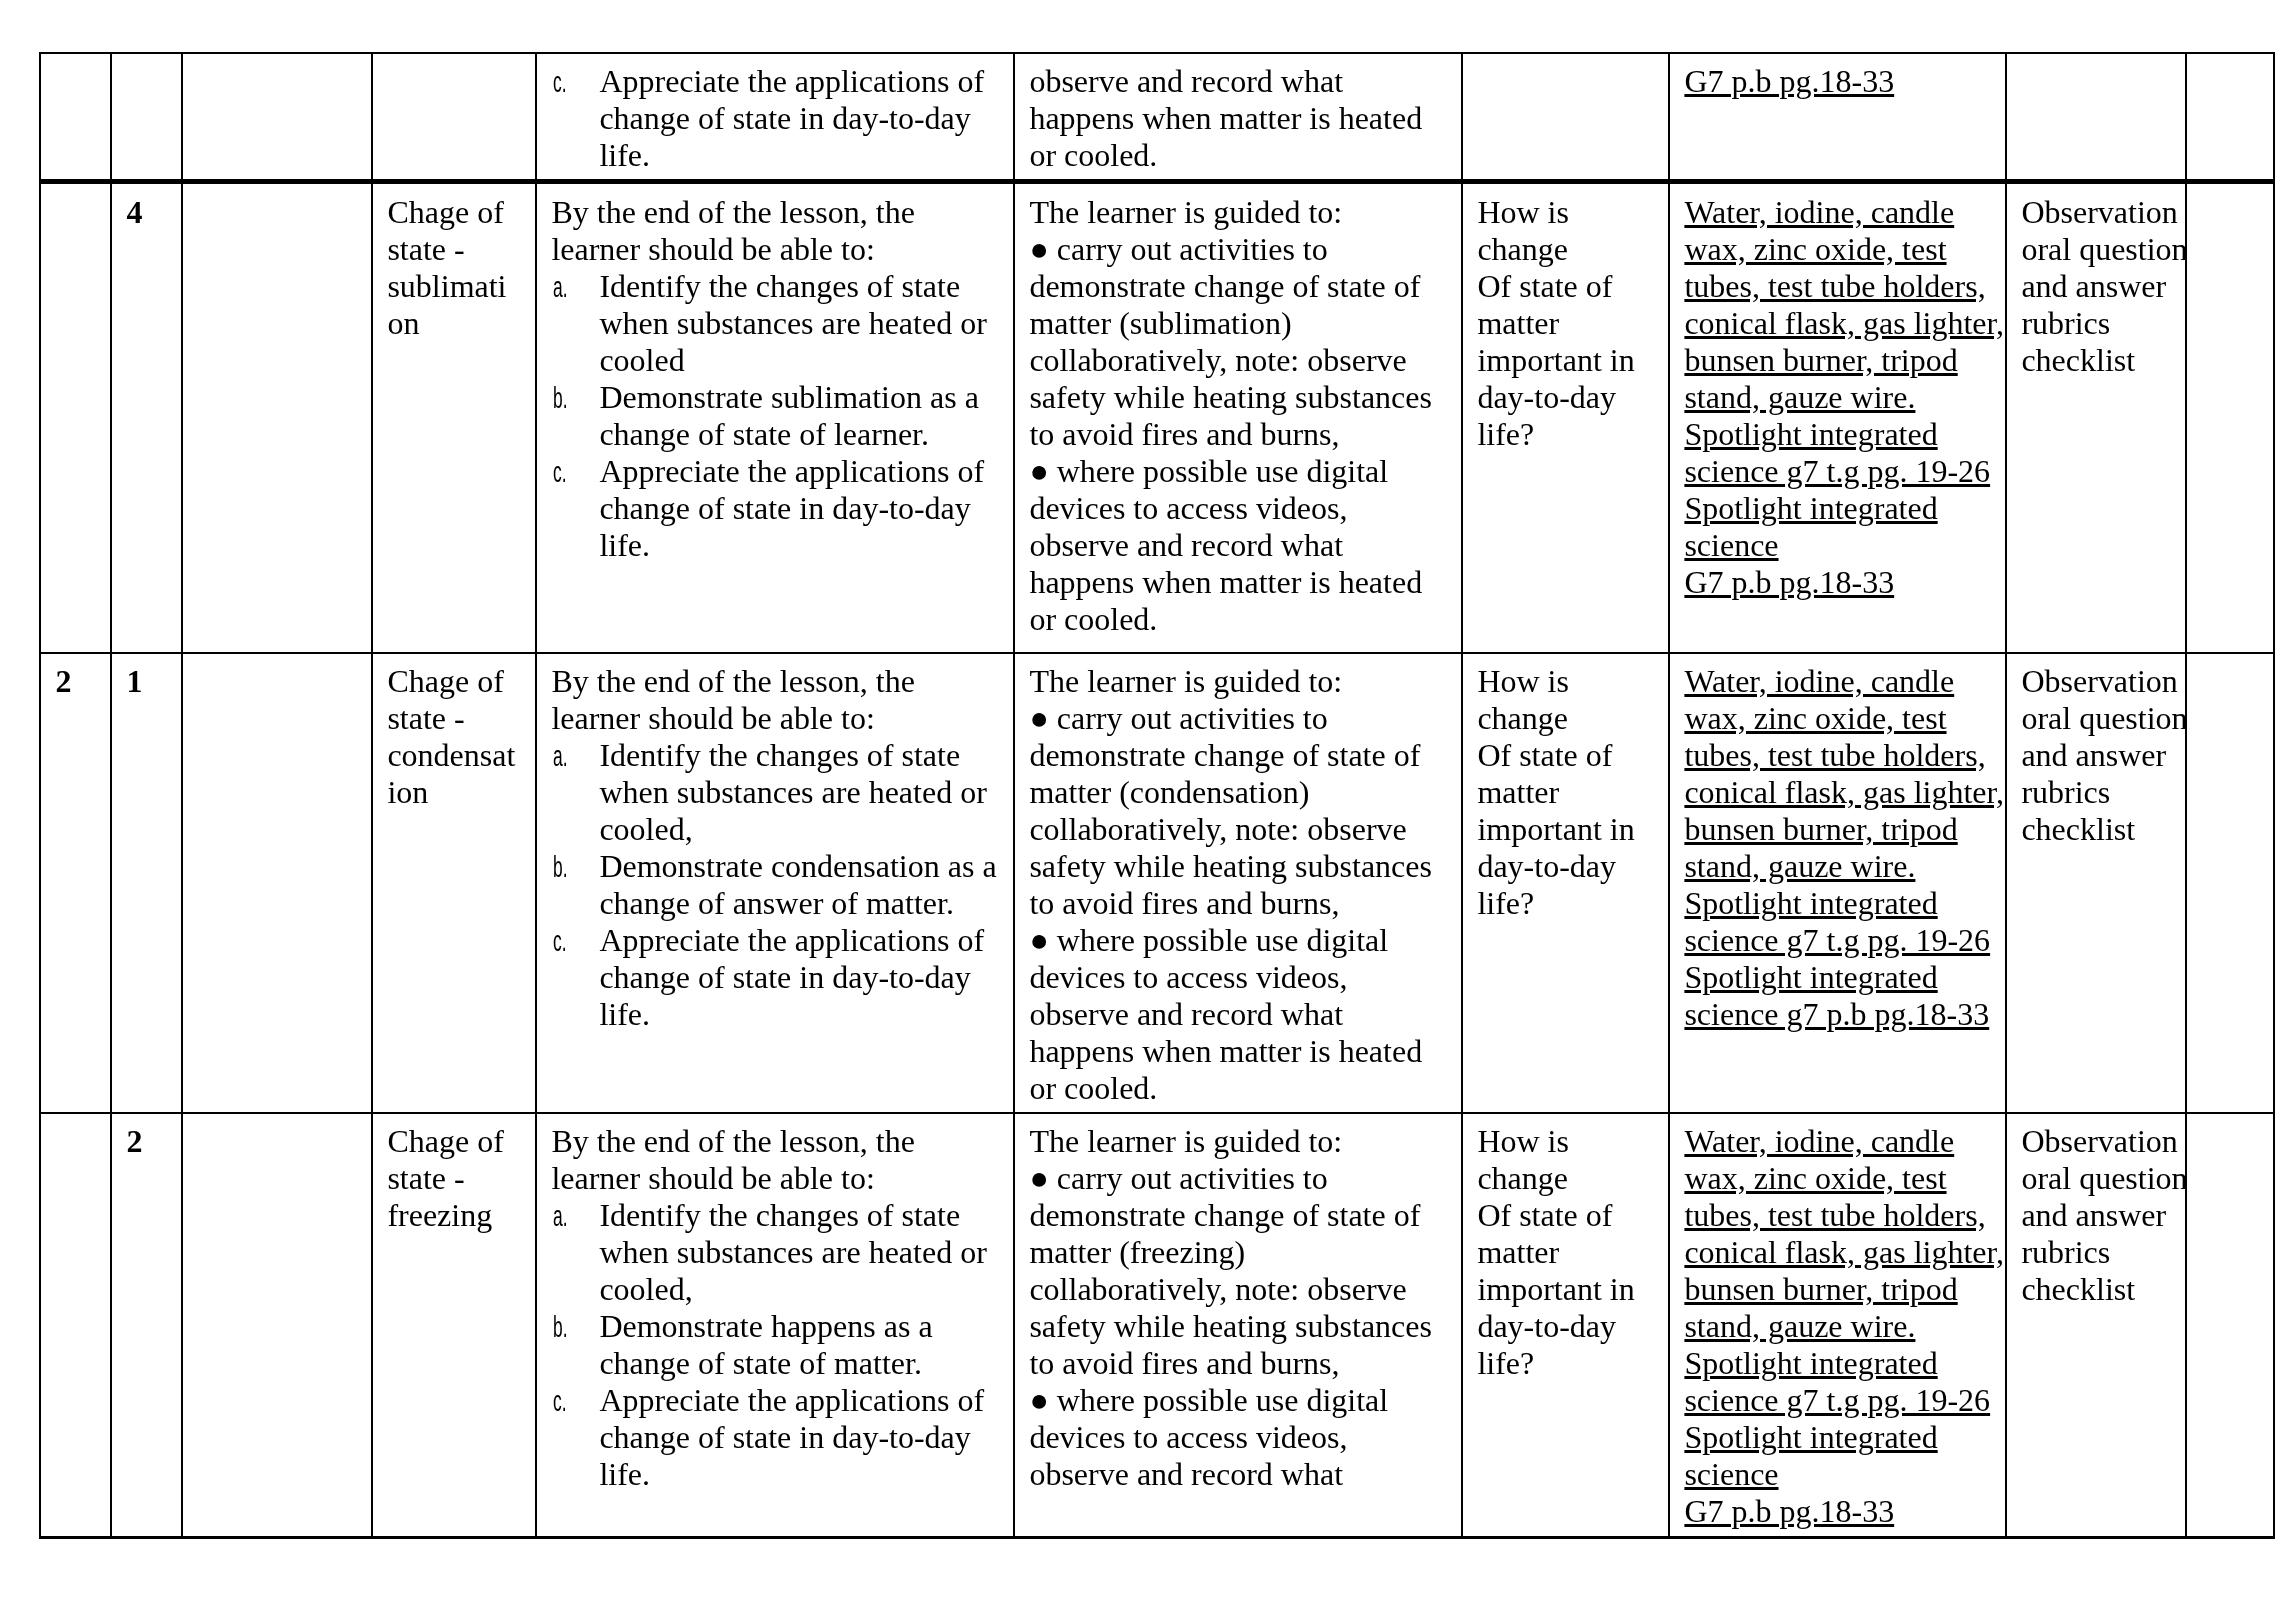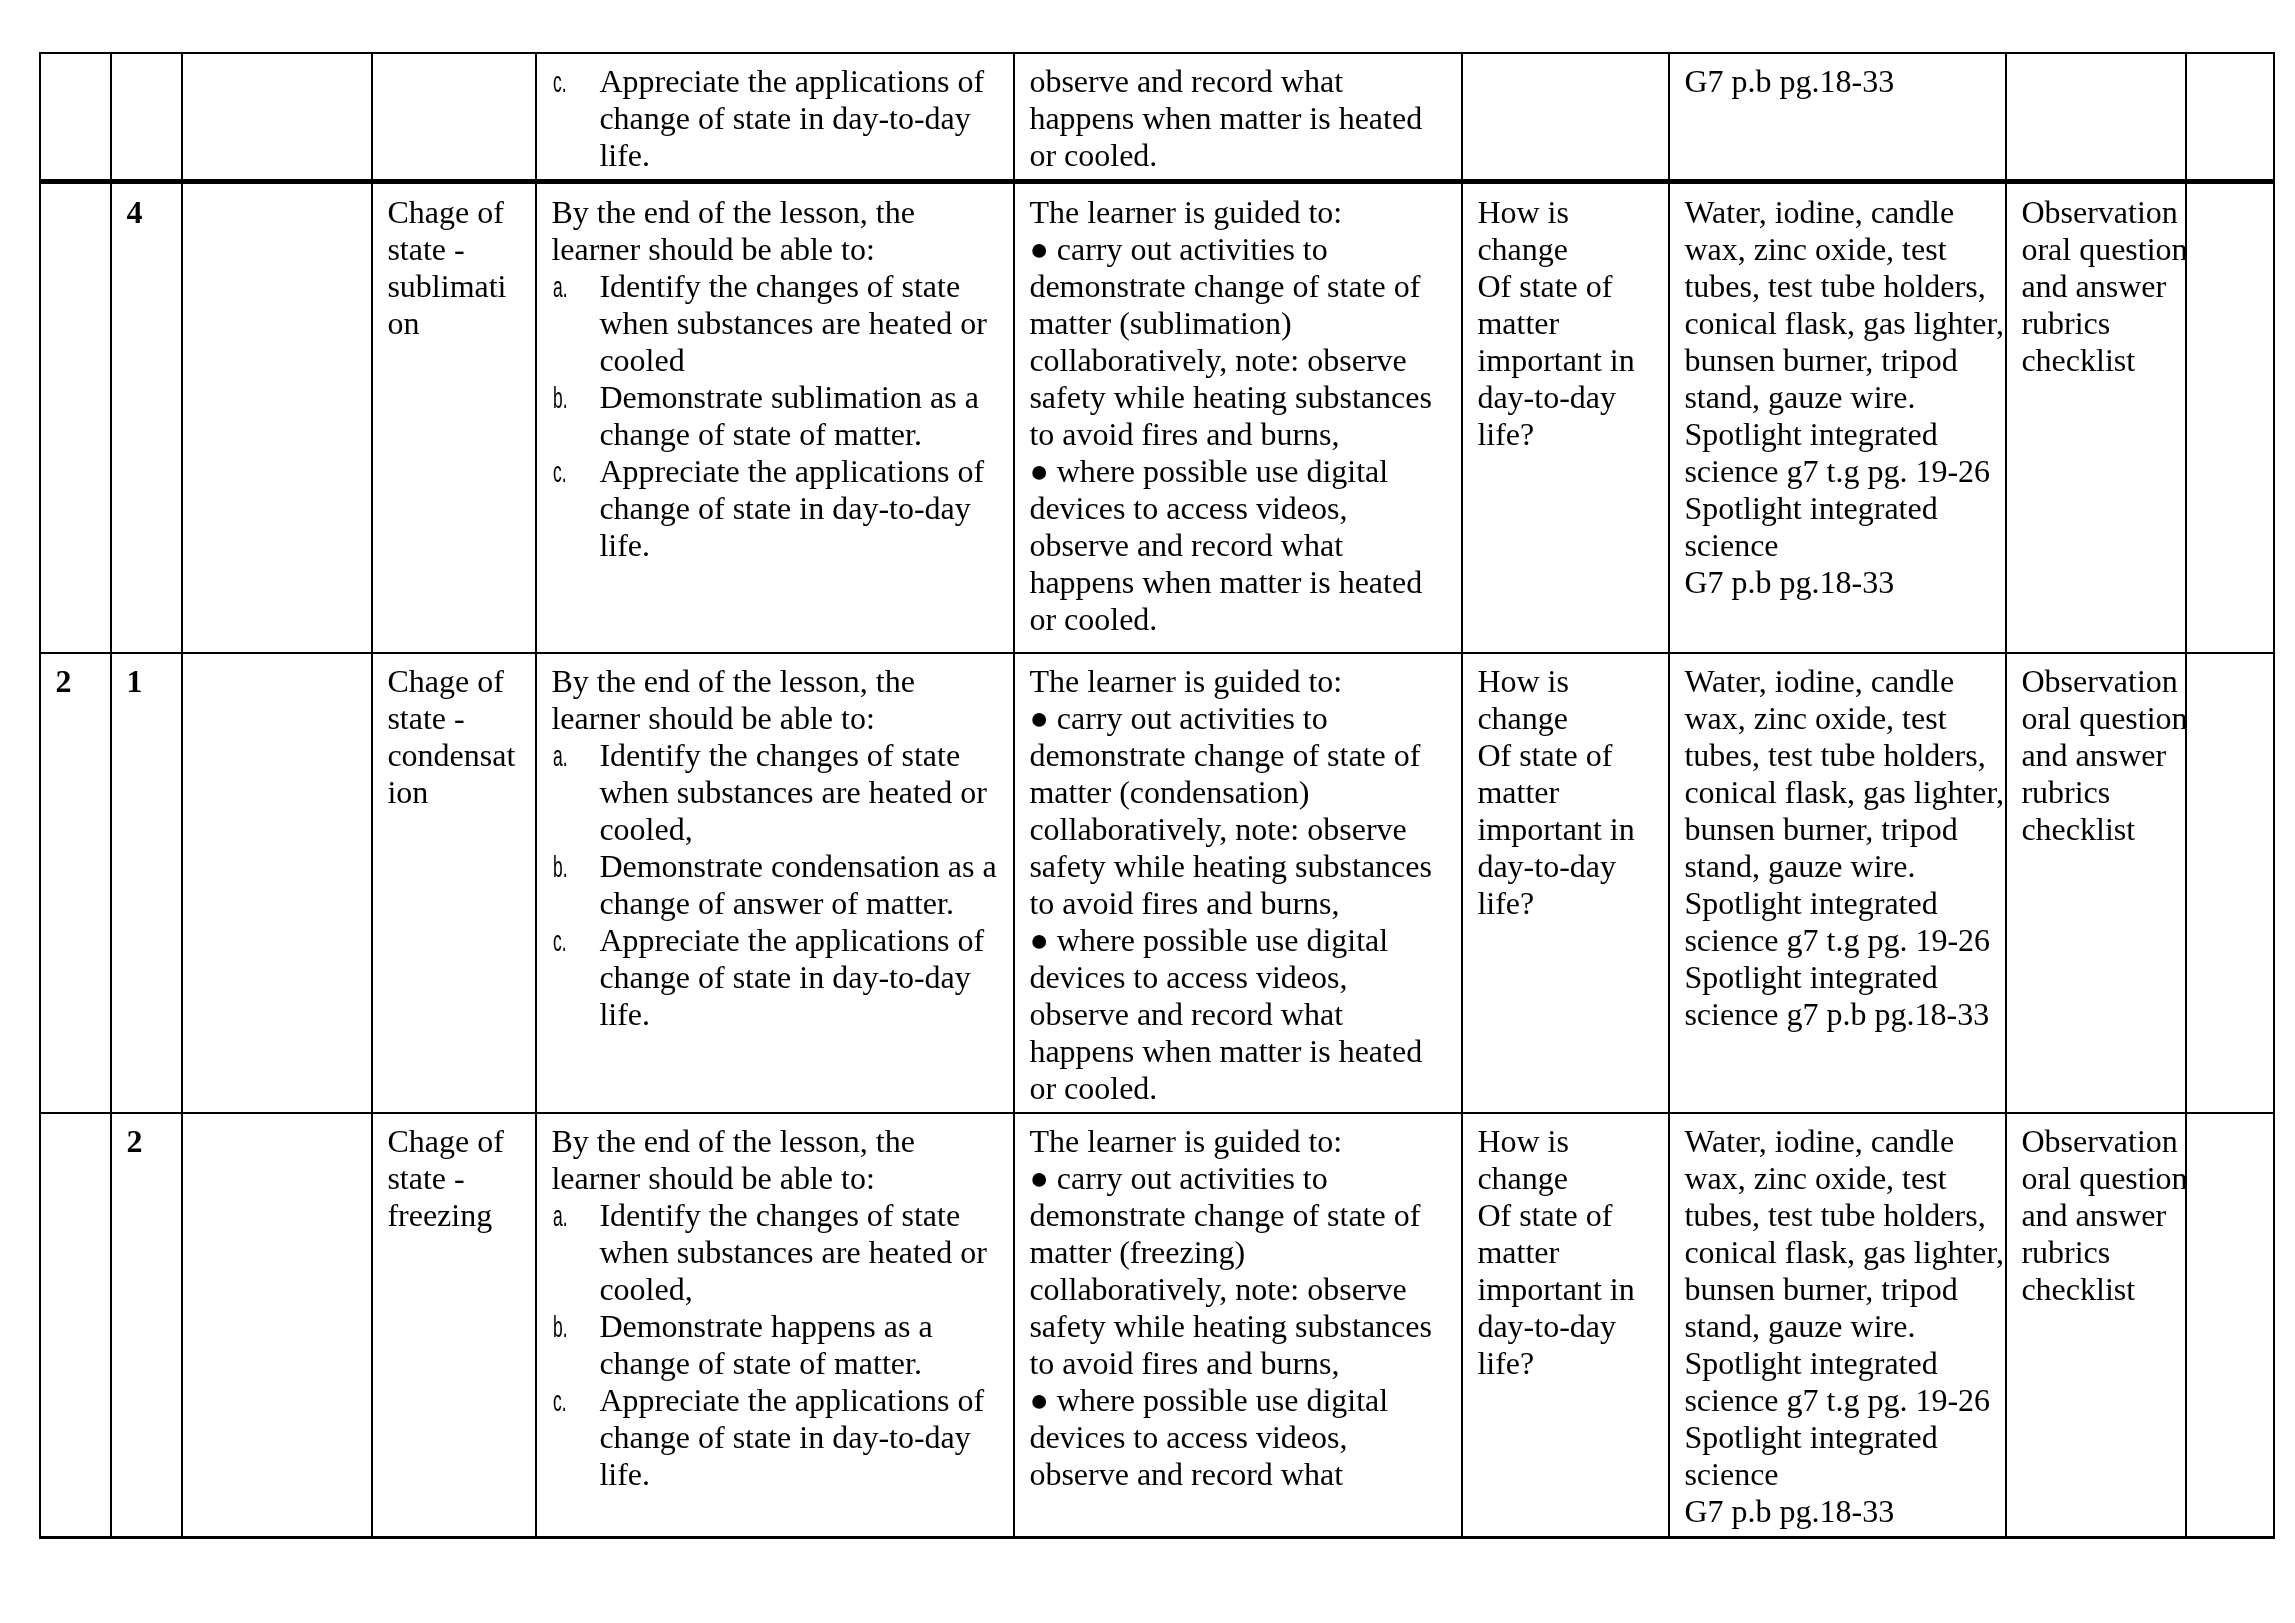--- a/index.html
+++ b/index.html
@@ -18,21 +18,21 @@
   table.sow td{
     border:2.6px solid #000000;
     vertical-align:top;
     padding:9.2px 3.9px 5.2px 14.4px;
     font-size:32px;line-height:37px;
     overflow:hidden;
   }
   
   td.c-learning-experiences{padding-left:6.5px;padding-right:1.3px;}
   td.c-key-inquiry-question{padding-left:7.9px;}
-  td.c-learning-resources{padding-left:17px;}
+  td.c-learning-resources{padding-left:17px;text-decoration:underline;}
   td.c-assessment{padding-left:9.8px;margin-left:48px;}
   
   tr[data-name="row-continuation"] td{border-bottom-width:5.2px;}
   tr[data-name="row-freezing"] td{border-bottom-width:3.9px;}
   .txt{white-space:pre;}
   .bold{font-weight:bold;}
   .li{position:relative;padding-left:48px;}
   .li .marker{
     position:absolute;left:1.3px;top:0;
     font-family:"Liberation Sans","DejaVu Sans",sans-serif;
@@ -100,21 +100,21 @@
 learner should be able to:</div>
             <div class="li" data-name="outcome-item">
               <span class="marker" data-name="list-marker">a.</span>
               <div class="txt" data-name="outcome-text">Identify the changes of state
 when substances are heated or
 cooled</div>
             </div>
             <div class="li" data-name="outcome-item">
               <span class="marker" data-name="list-marker">b.</span>
               <div class="txt" data-name="outcome-text">Demonstrate sublimation as a
-change of state of matter.</div>
+change of state of learner.</div>
             </div>
             <div class="li" data-name="outcome-item">
               <span class="marker" data-name="list-marker">c.</span>
               <div class="txt" data-name="outcome-text">Appreciate the applications of
 change of state in day-to-day
 life.</div>
             </div>
           </td>
           <td class="c-learning-experiences" data-name="cell-learning-experiences">
             <div class="txt" data-name="cell-text">The learner is guided to:

